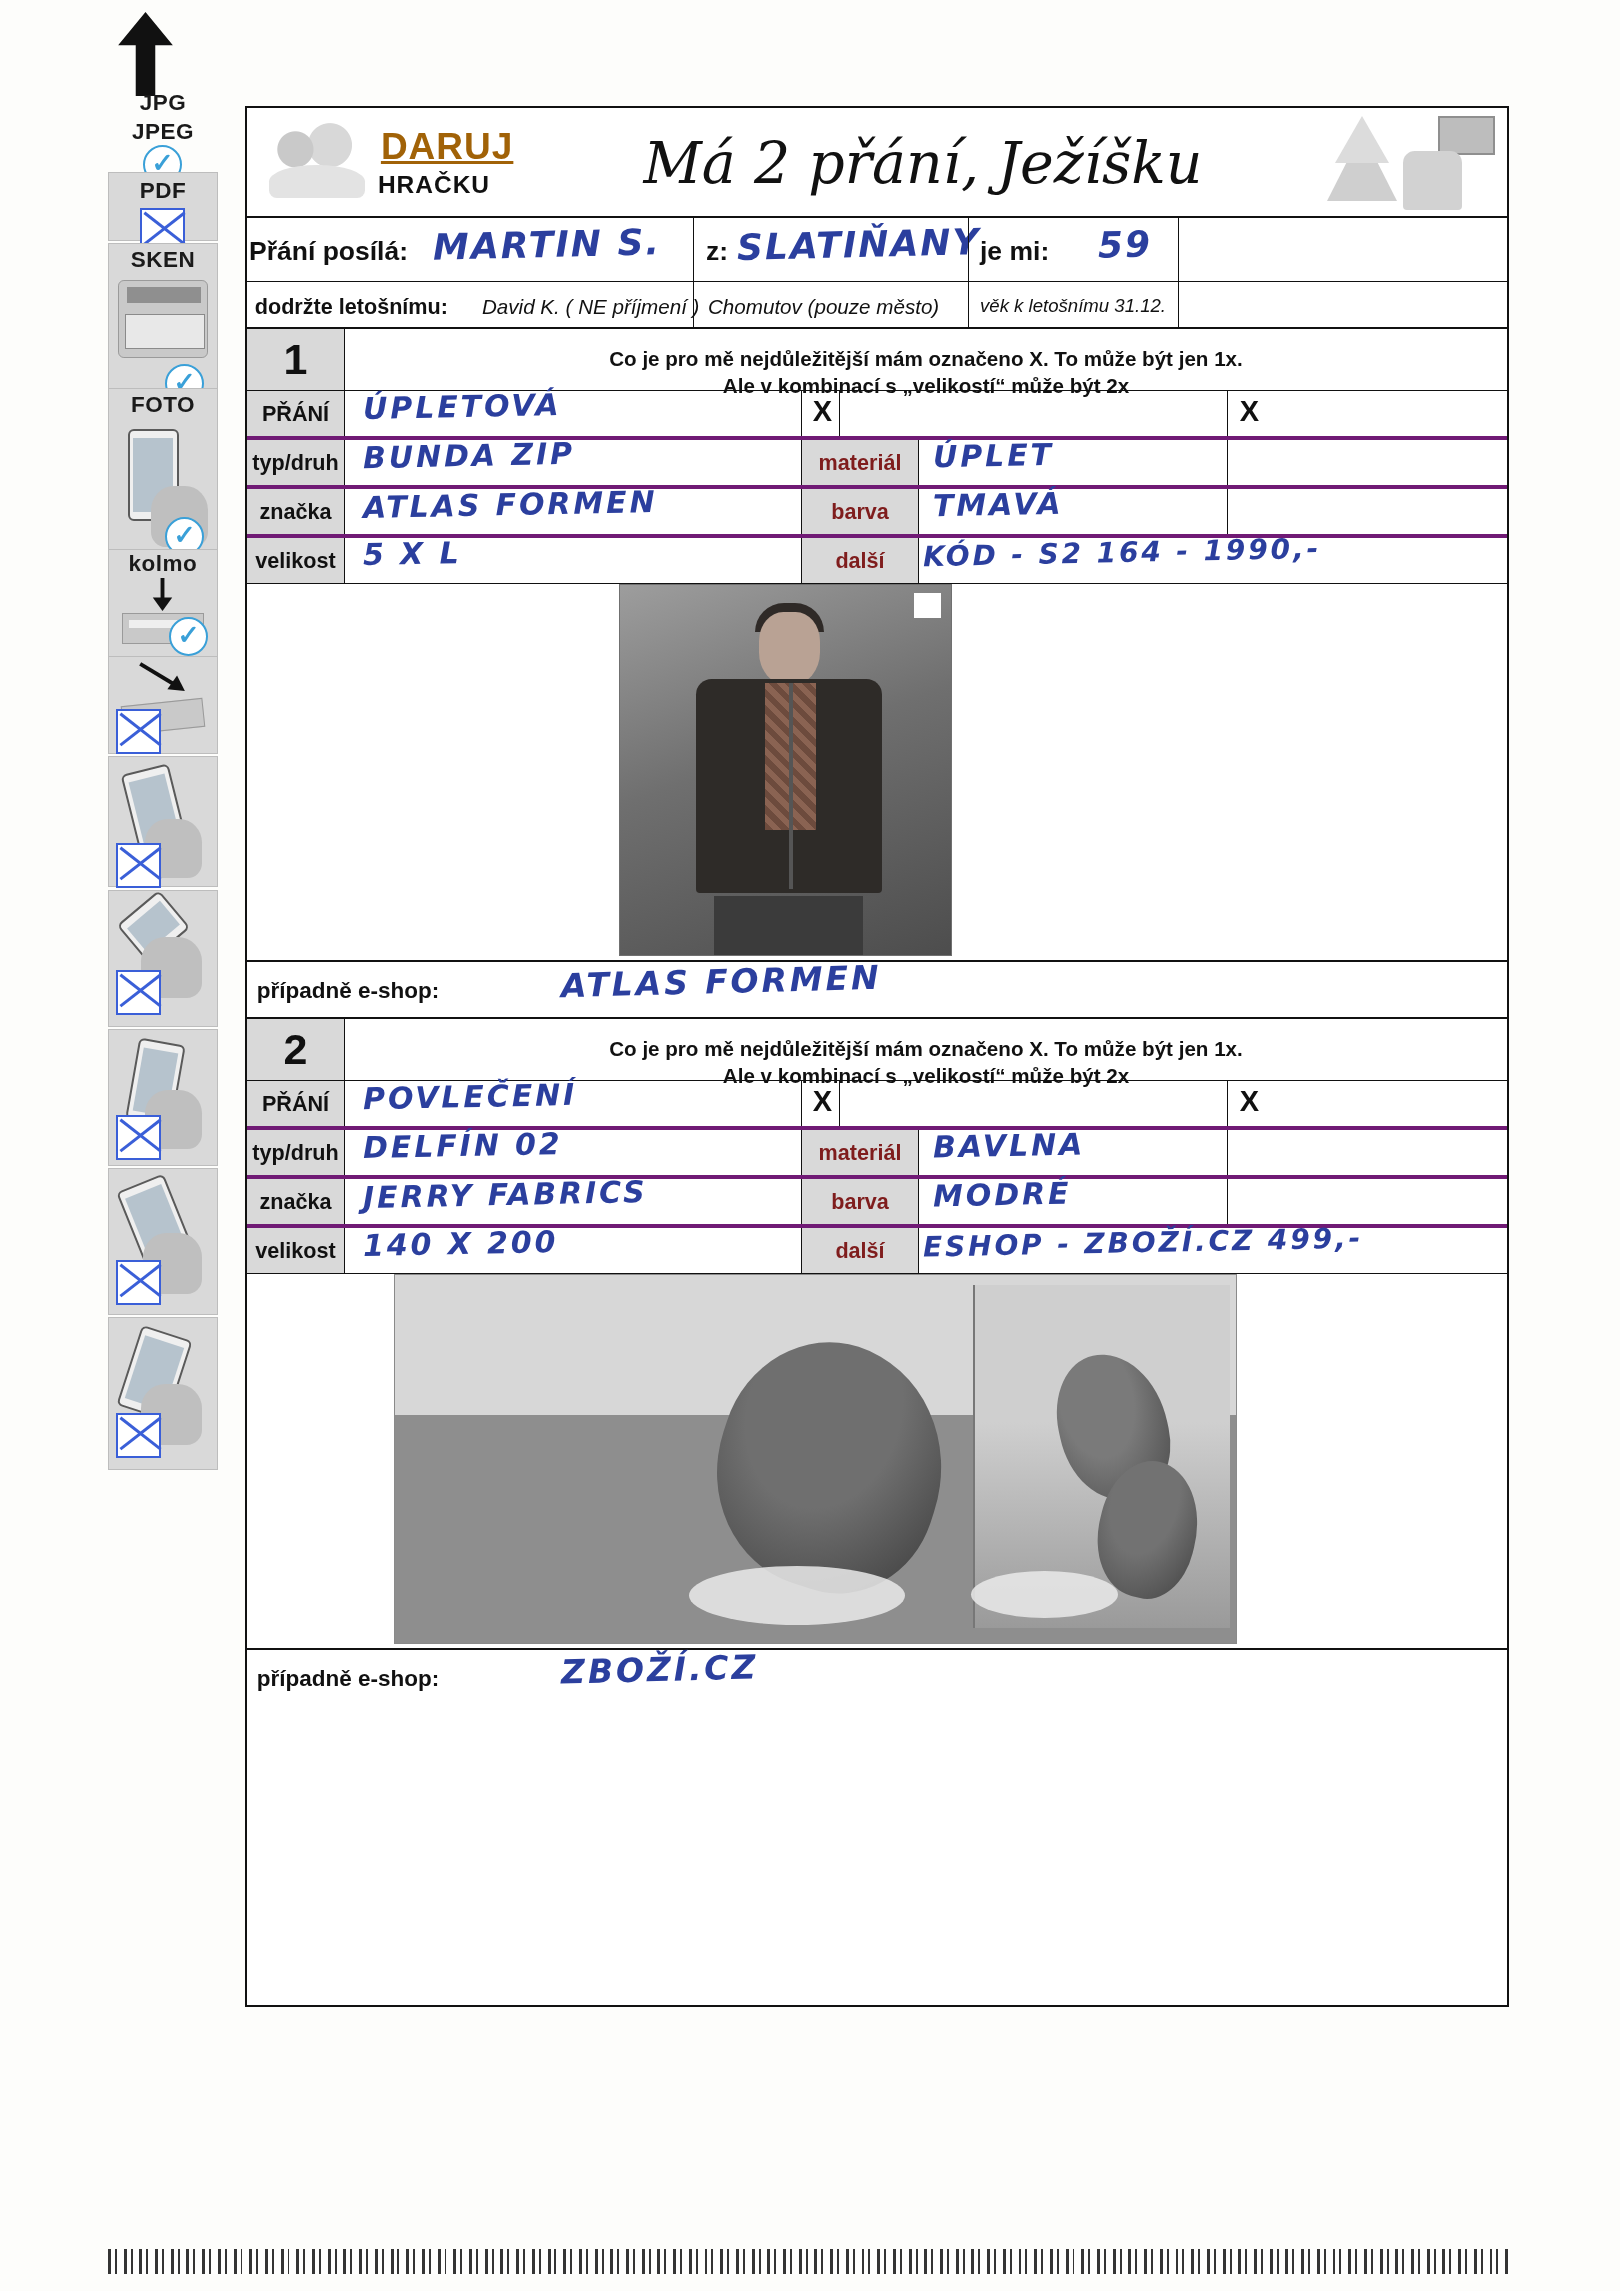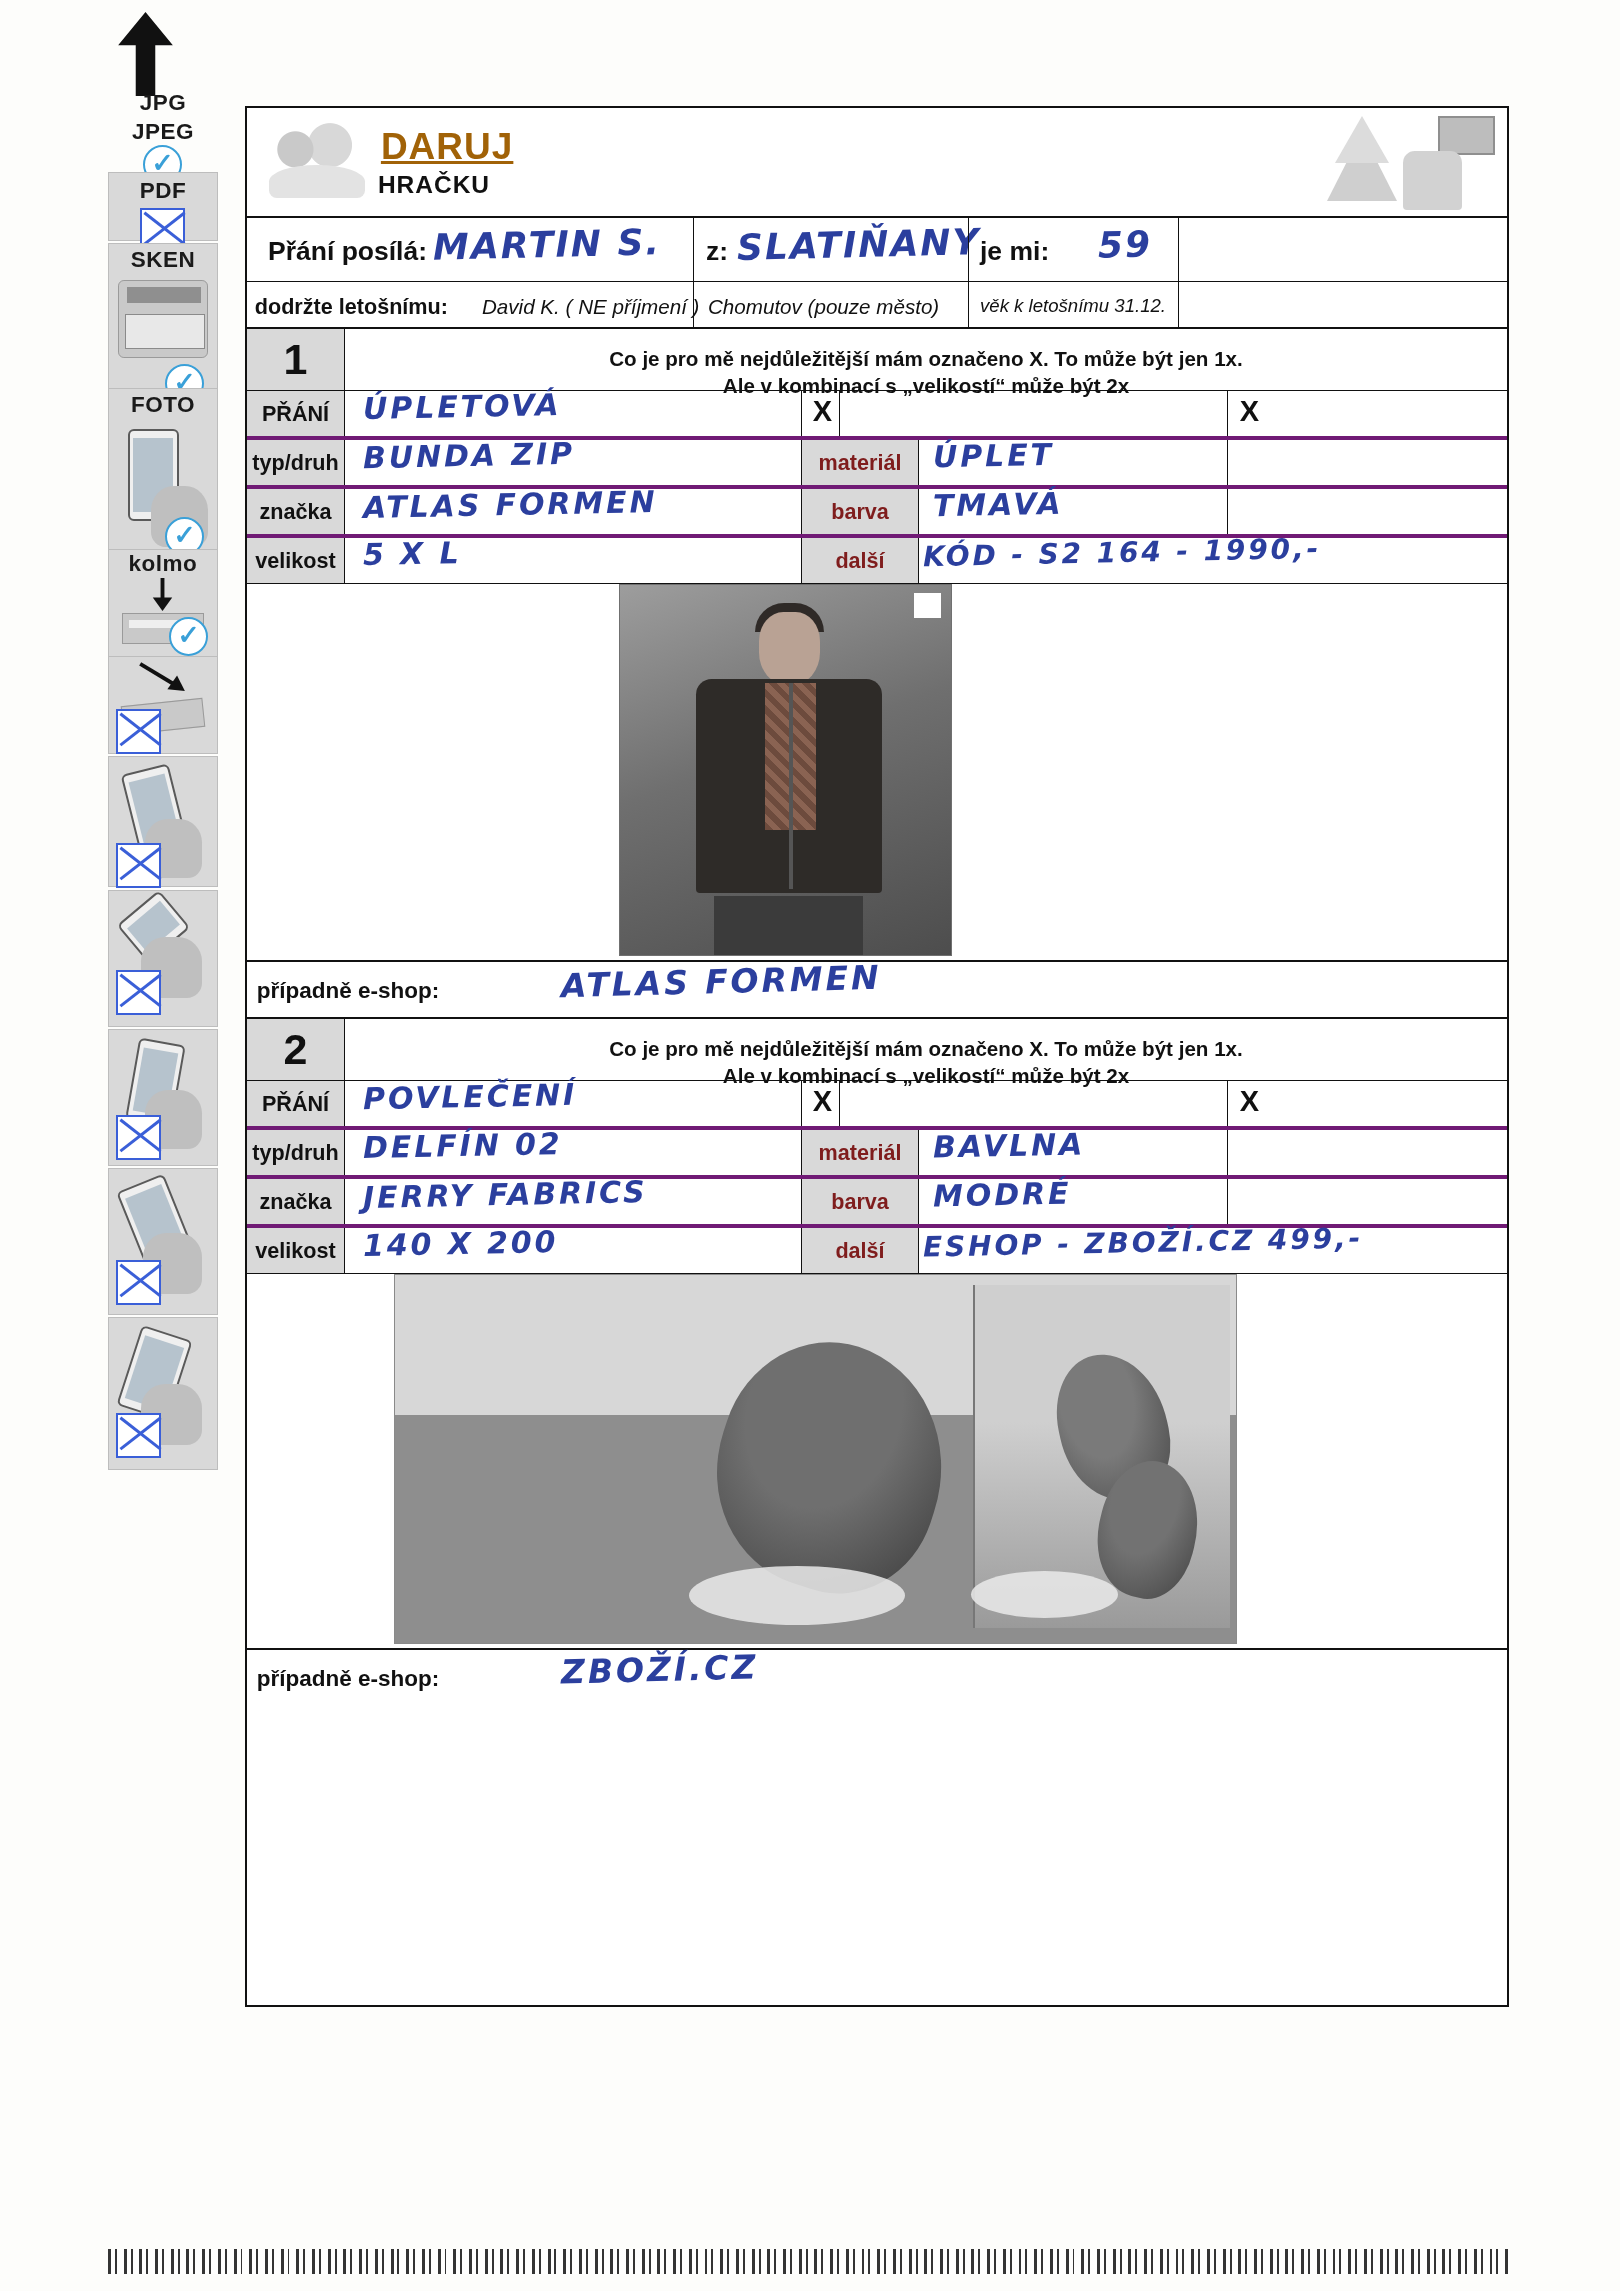--- a/index.html
+++ b/index.html
@@ -605,30 +605,31 @@
   </div>
 
   <div class="form">
 
     <div class="header">
       <div class="logo-box">
         <div class="logo-pic"></div>
         <div class="logo-daruj">DARUJ</div>
         <div class="logo-hracku">HRAČKU</div>
       </div>
+      <div class="title">Má 2 přání, Ježíšku</div>
       <div class="xmas">
         <div class="tree"></div>
         <div class="tree2"></div>
         <div class="gift"></div>
         <div class="child"></div>
       </div>
     </div>
 
     <div class="sender">
-      <div class="lbl" style="left:21px;">Přání posílá:</div>
+      <div class="lbl" style="left:2px;">Přání posílá:</div>
       <div class="hw" style="left:186px;">MARTIN S.</div>
       <div class="vline" style="left:446px;"></div>
       <div class="lbl" style="left:459px;">z:</div>
       <div class="hw" style="left:490px;">SLATIŇANY</div>
       <div class="vline" style="left:721px;"></div>
       <div class="lbl" style="left:733px;">je mi:</div>
       <div class="hw" style="left:851px;">59</div>
       <div class="vline" style="left:931px;"></div>
     </div>
 

